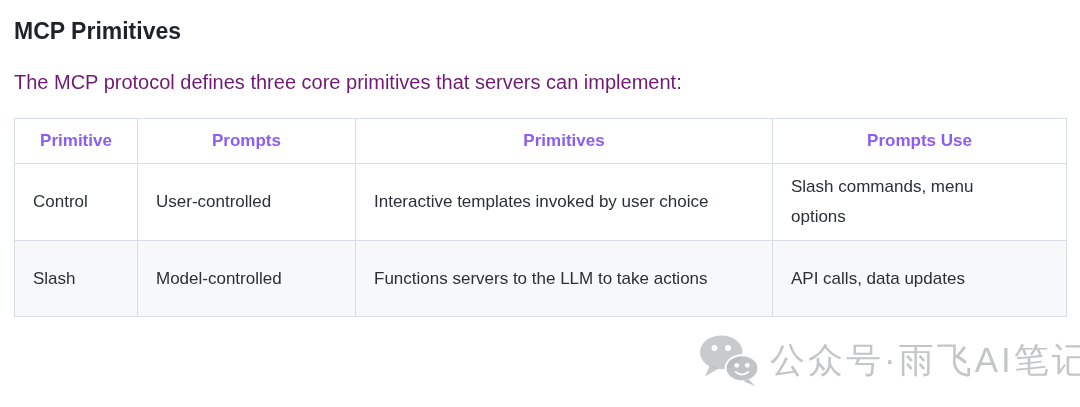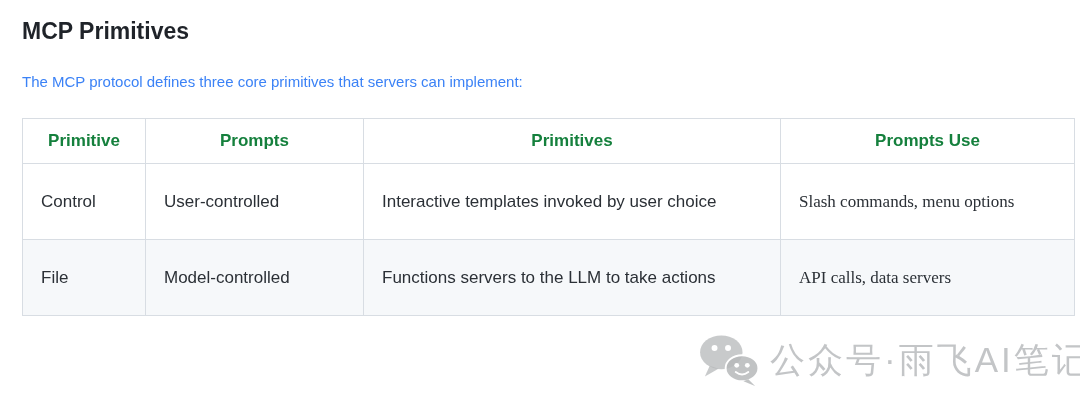--- a/index.html
+++ b/index.html
@@ -9,69 +9,69 @@
     width: 1080px;
     height: 407px;
     overflow: hidden;
     font-family: "Liberation Sans", "DejaVu Sans", sans-serif;
   }
   .page {
     position: relative;
     width: 1080px;
     height: 285px;
     box-sizing: border-box;
-    padding: 14px 14px 0 22px;
+    padding: 14px 14px 0 14px;
     border-radius: 7px;
   }
   h1.doc-title {
     margin: 2px 0 0 0;
     font-size: 23px;
     line-height: 30px;
     font-weight: bold;
     color: #1f2329;
   }
   p.doc-intro {
     margin: 25px 0 25px 0;
-    font-size: 15px;
+    font-size: 20px;
     line-height: 22px;
-    color: #3b82f6;
+    color: #701a75;
   }
   table.primitives {
     border-collapse: collapse;
     table-layout: fixed;
     width: 1052px;
   }
   table.primitives th,
   table.primitives td {
     border: 1px solid #d8dde3;
     box-sizing: border-box;
     font-size: 17px;
     color: #2b3036;
     vertical-align: middle;
   }
   table.primitives thead th {
     height: 45px;
     font-weight: bold;
     text-align: center;
-    color: #15803d;
+    color: #8b5cf6;
     background: #ffffff;
     padding: 0 10px;
   }
   table.primitives tbody td {
     height: 76px;
     padding: 8px 22px 8px 18px;
     line-height: 30px;
     background: #ffffff;
   }
   table.primitives tbody tr:nth-child(even) td {
     background: #f6f8fa;
   }
   td .cell-inner { display: block; }
   td.col-desc { padding-left: 20px; }
-  td.col-example .cell-inner { max-width: 236px; font-family: Liberation Serif, serif; }
+  td.col-example .cell-inner { max-width: 236px; }
   td.col-control .cell-inner { max-width: 178px; }
   .watermark {
     position: absolute;
     left: 698px;
     top: 332px;
     display: flex;
     align-items: center;
     gap: 10px;
     z-index: 10;
     pointer-events: none;
@@ -119,30 +119,30 @@
           </td>
         <td class="col-desc">
             <span class="cell-inner">Interactive templates invoked by user choice</span>
           </td>
         <td class="col-example">
             <span class="cell-inner">Slash commands, menu options</span>
           </td>
       </tr>
       <tr>
         <td class="col-primitive">
-            <span class="cell-inner">File</span>
+            <span class="cell-inner">Slash</span>
           </td>
         <td class="col-control">
             <span class="cell-inner">Model-controlled</span>
           </td>
         <td class="col-desc">
             <span class="cell-inner">Functions servers to the LLM to take actions</span>
           </td>
         <td class="col-example">
-            <span class="cell-inner">API calls, data servers</span>
+            <span class="cell-inner">API calls, data updates</span>
           </td>
       </tr>
     </tbody>
   </table>
 
   <div class="watermark">
     <span class="wm-icon">
       <svg width="62" height="54" viewBox="0 0 64 56" xmlns="http://www.w3.org/2000/svg">
         <g fill="#b6b8ba" fill-opacity="0.75">
           <ellipse cx="24" cy="20" rx="22" ry="17.5"></ellipse>

